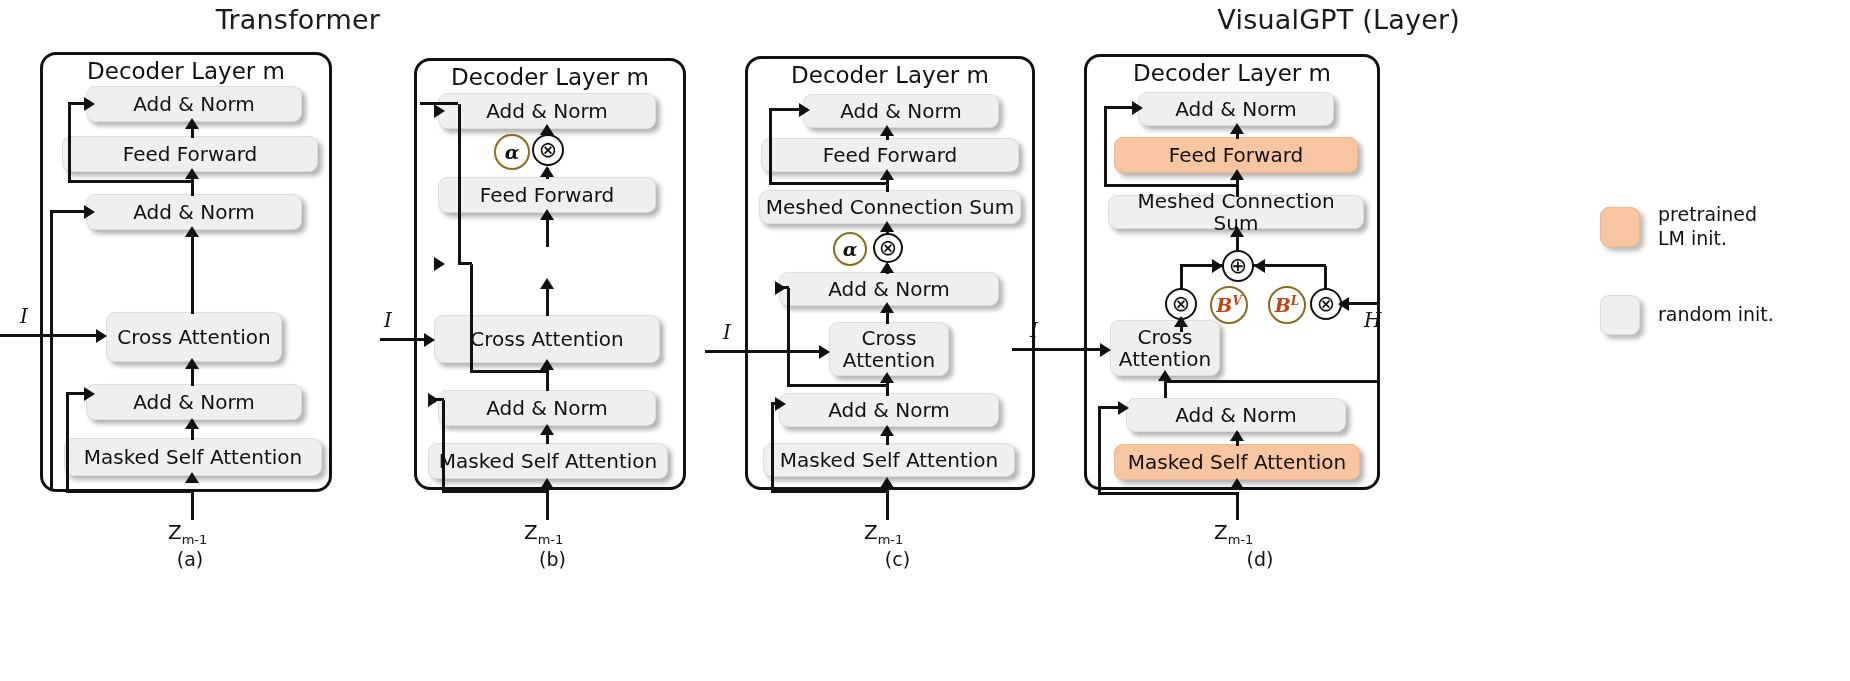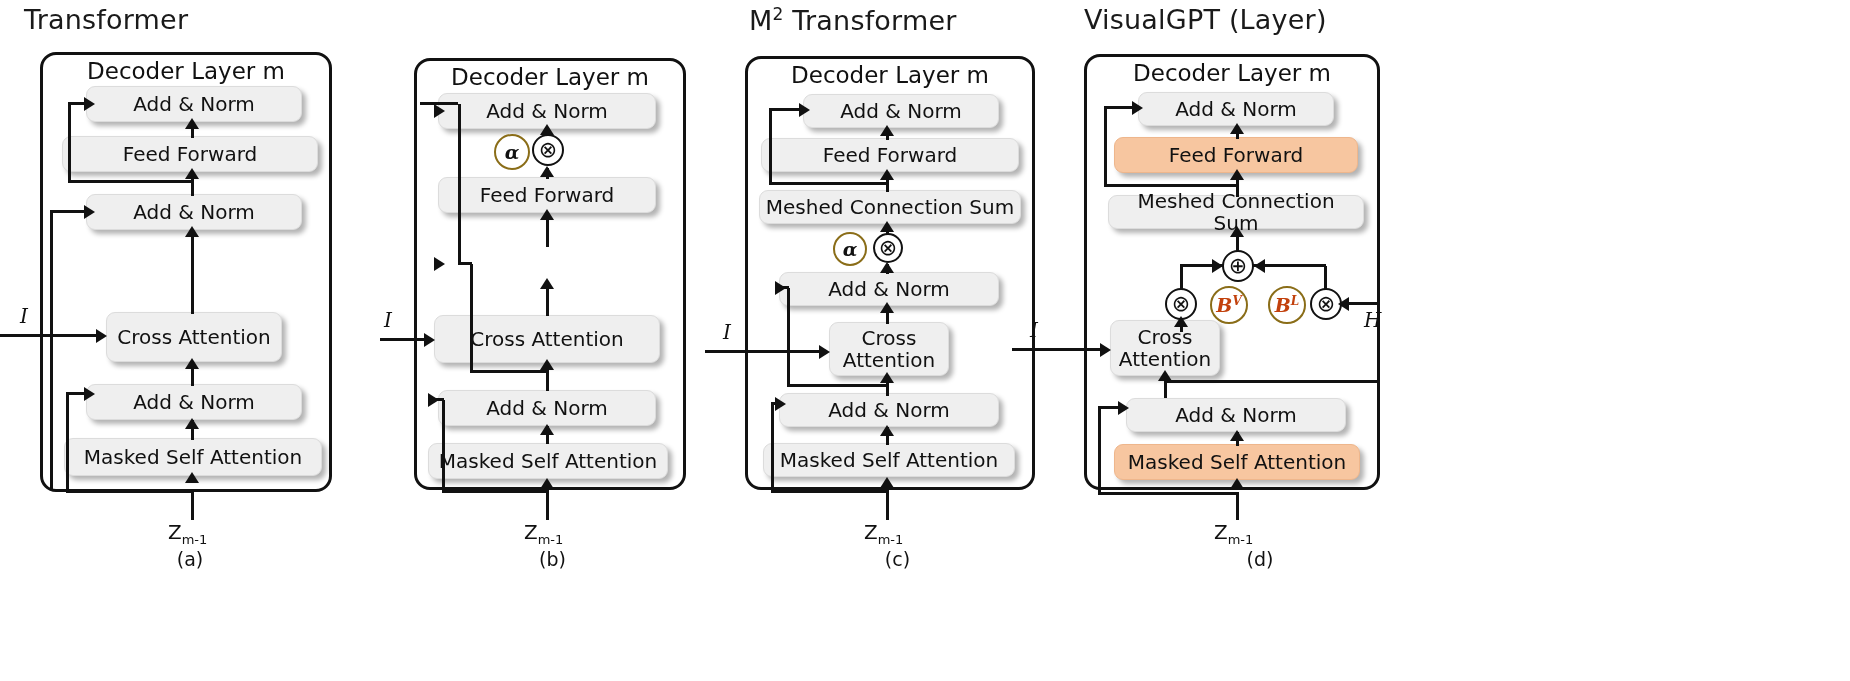--- a/index.html
+++ b/index.html
@@ -11,25 +11,24 @@
   #root {
     position: relative;
     width: 1850px;
     height: 681px;
     overflow: hidden;
     background: #ffffff;
   }
   .panel { position: absolute; top: 0; height: 681px; }
   .panel-title {
     position: absolute; top: 4px; left: 0; width: 100%;
-    text-align: left;
+    text-align: right;
     font-size: 27px; color: #1a1a1a;
     letter-spacing: .2px;
     white-space: nowrap;
-    margin-left: 24px;
   }
   .panel-title sup { font-size: 17px; vertical-align: super; }
   .panel-caption {
     position: absolute; left: 0; width: 100%;
     text-align: center;
     font-size: 19px; color: #111;
   }
   .layer-box {
     position: absolute;
     border: 3px solid #111;
@@ -267,21 +266,20 @@
     <div class="arrow-right" style="left:44px;top:333px;"></div>
     <div class="ilabel" style="left:4px;top:308px;">I</div>
 
     <div class="ln lnv" style="left:166px;top:490px;height:30px;"></div>
     <div class="arrow-up" style="left:160px;top:478px;"></div>
     <div class="zlabel" style="left:144px;top:520px;"><span>Z</span><sub>m-1</sub></div>
     <div class="panel-caption" style="top:548px;">(b)</div>
   </div>
 
   <div class="panel" style="left:725px;width:345px;">
-    <div class="panel-title"><span>M</span><sup>2</sup><span> Transformer</span></div>
 
     <div class="layer-box" style="left:20px;top:56px;width:290px;height:434px;"></div>
     <div class="layer-caption" style="left:20px;top:62px;width:290px;">Decoder Layer m</div>
 
     <div class="blk" style="left:78px;top:94px;width:196px;height:34px;">
         <span>Add &amp; Norm</span>
       </div>
     <div class="blk" style="left:36px;top:138px;width:258px;height:34px;">
         <span>Feed Forward</span>
       </div>
@@ -442,14 +440,25 @@
     <div class="ln lnh" style="left:-58px;top:348px;width:94px;"></div>
     <div class="arrow-right" style="left:30px;top:343px;"></div>
     <div class="ilabel" style="left:-40px;top:318px;">I</div>
 
     <div class="ln lnv" style="left:166px;top:492px;height:28px;"></div>
     <div class="arrow-up" style="left:160px;top:478px;"></div>
     <div class="zlabel" style="left:144px;top:520px;"><span>Z</span><sub>m-1</sub></div>
     <div class="panel-caption" style="top:548px;left:-10px;width:400px;">(d)</div>
   </div>
 
+  <div class="legend" style="left:1600px;top:0px;width:250px;height:681px;">
+    <div class="legend-row" style="left:0px;top:203px;">
+      <div class="legend-swatch orange"></div>
+      <div class="legend-label">pretrained
+LM init.</div>
+    </div>
+    <div class="legend-row" style="left:0px;top:295px;">
+      <div class="legend-swatch grey"></div>
+      <div class="legend-label">random init.</div>
+    </div>
+  </div>
 
 </div>
 
 </body></html>

